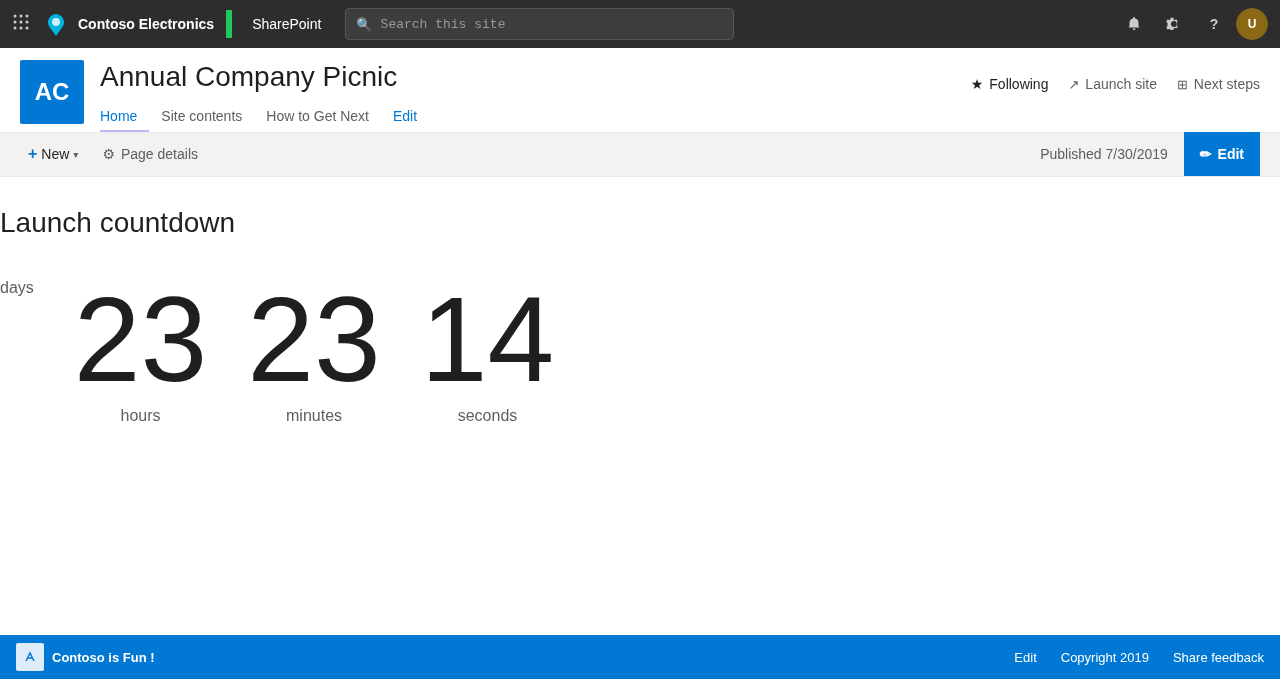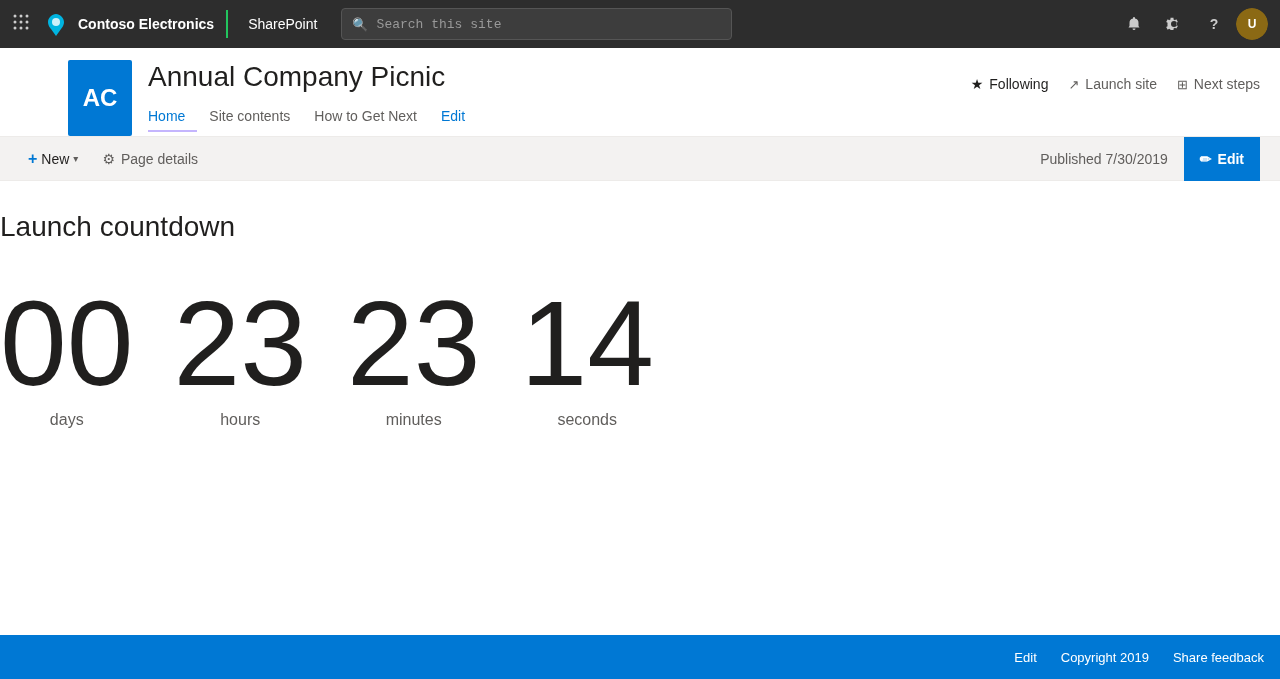--- a/index.html
+++ b/index.html
@@ -22,21 +22,21 @@
       margin-right: 4px;
     }
     .brand-logo {
       display: flex;
       align-items: center;
       gap: 8px;
       color: #fff;
       font-size: 14px;
       font-weight: 600;
       padding-right: 12px;
-      border-right: 2px solid #22c55e;
+      border-right: 6px solid #22c55e;
       text-align: center;
     }
     .brand-logo svg { width: 28px; height: 28px; }
     .sharepoint-label {
       color: #fff;
       font-size: 14px;
       font-weight: 400;
       padding-left: 12px;
       padding-right: 16px;
     }
@@ -94,30 +94,29 @@
     
     .site-header {
       background: #fff;
       padding: 12px 20px 0 20px;
       display: flex;
       align-items: flex-start;
       border-bottom: 1px solid #edebe9;
       flex-shrink: 0;
     }
     .site-logo {
-      width: 64px; height: 76px;
+      width: 64px; height: 64px;
       background: #0078d4;
       border-radius: 2px;
       display: flex; align-items: center; justify-content: center;
       color: #fff;
       font-size: 24px;
       font-weight: 600;
       margin-right: 16px;
       flex-shrink: 0;
-      margin-left: 48px;
     }
     .site-info { flex: 1; }
     .site-title {
       font-size: 28px;
       font-weight: 300;
       color: #201f1e;
       line-height: 1.2;
     }
     .site-nav {
       display: flex;
@@ -387,38 +386,47 @@
   <button class="edit-page-btn">
     <span>✏</span>
     <span>Edit</span>
   </button>
 </div>
 
 <div class="main-content">
   <h2 class="countdown-title">Launch countdown</h2>
   <div class="countdown-display">
     <div class="countdown-unit">
-      <span class="countdown-number">00</span>
       <span class="countdown-label">days</span>
     </div>
     <div class="countdown-unit">
       <span class="countdown-number">23</span>
       <span class="countdown-label">hours</span>
     </div>
     <div class="countdown-unit">
       <span class="countdown-number">23</span>
       <span class="countdown-label">minutes</span>
     </div>
     <div class="countdown-unit">
       <span class="countdown-number">14</span>
       <span class="countdown-label">seconds</span>
     </div>
   </div>
 </div>
 
 <footer class="footer">
+  <div class="footer-logo">
+    <div class="footer-logo-icon">
+      <svg width="18" height="18" viewBox="0 0 18 18" fill="none">
+        <rect width="18" height="18" rx="2" fill="#deecf9"></rect>
+        <path d="M5 13 L9 5 L13 13" stroke="#0078d4" stroke-width="1.5" fill="none"></path>
+        <path d="M6.5 10 L11.5 10" stroke="#0078d4" stroke-width="1.5"></path>
+      </svg>
+    </div>
+    <span class="footer-brand">Contoso is Fun !</span>
+  </div>
   <div class="footer-spacer"></div>
   <div class="footer-links">
     <span class="footer-link">Edit</span>
     <span class="footer-link">Copyright 2019</span>
     <span class="footer-link">Share feedback</span>
   </div>
 </footer>
 
 </body></html>

